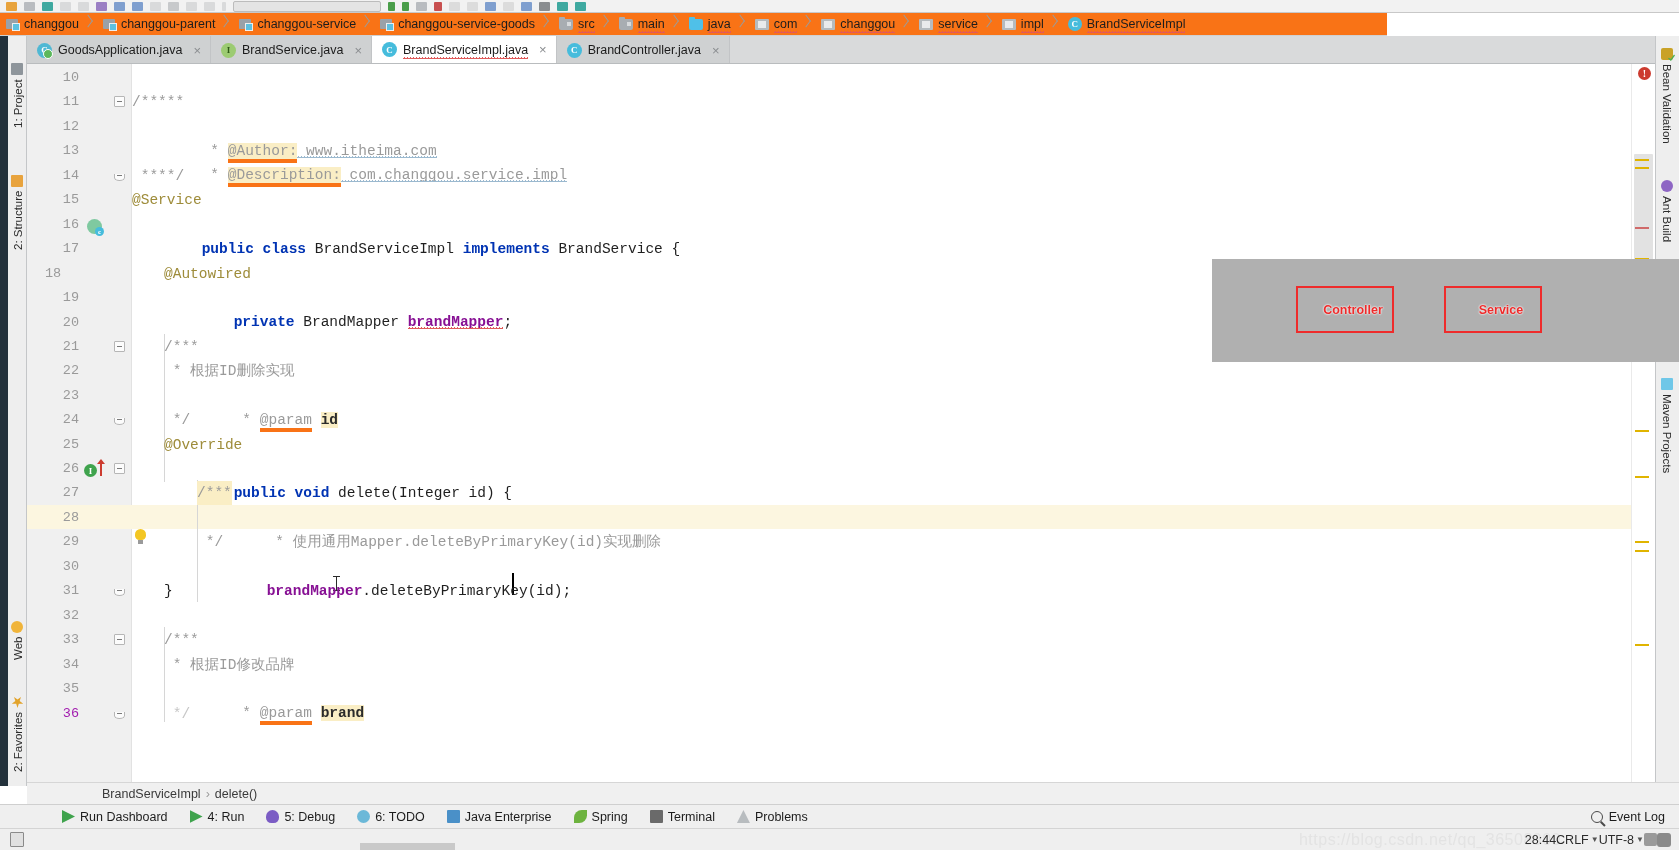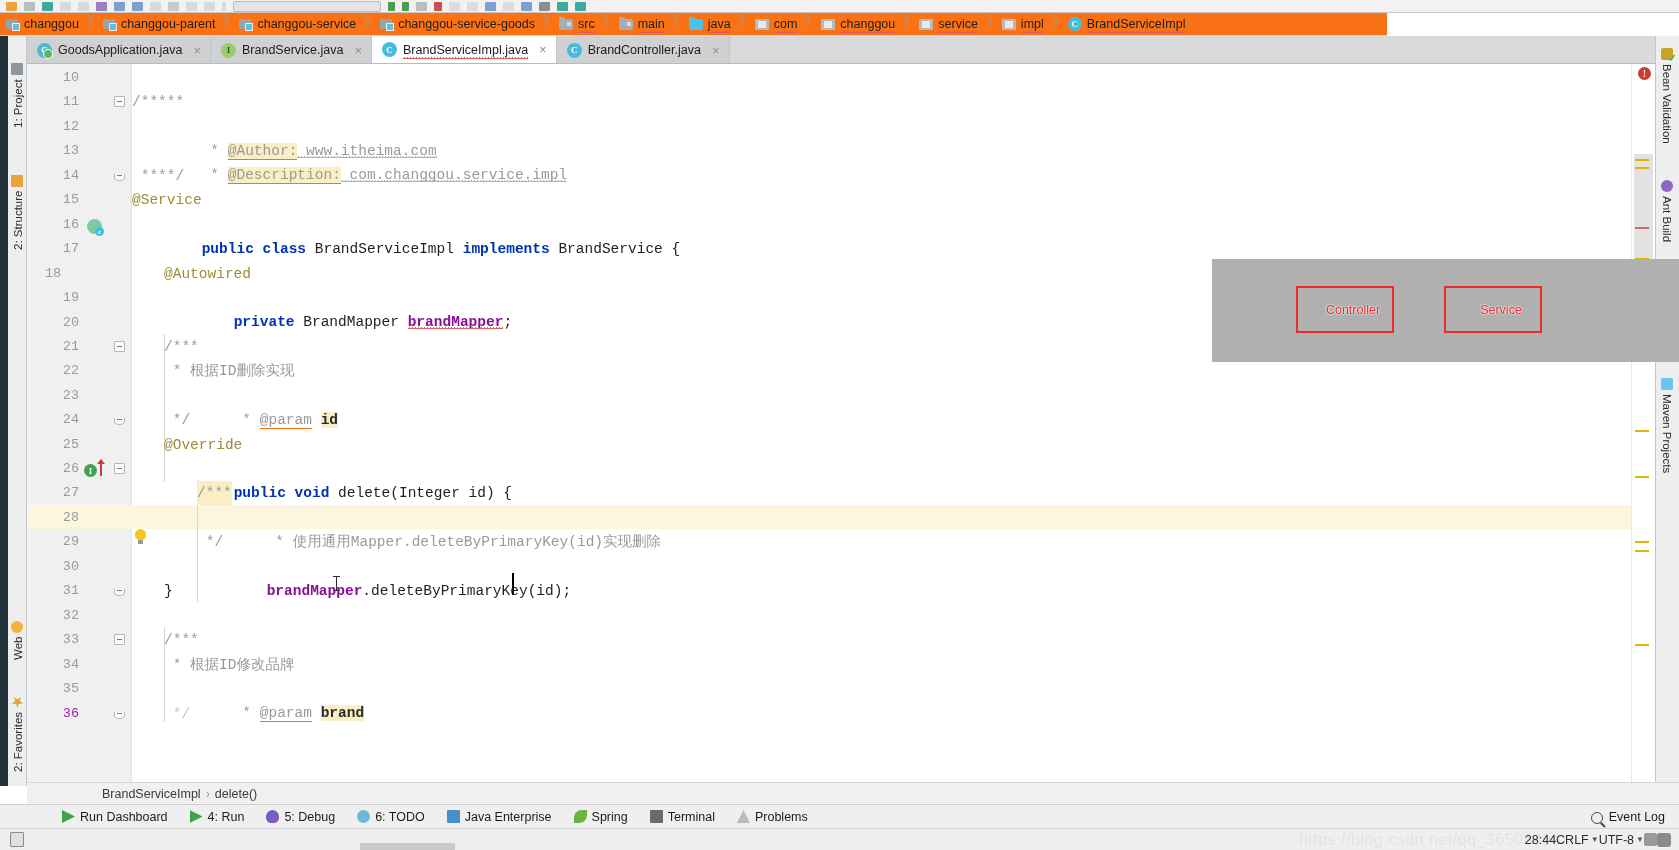--- a/index.html
+++ b/index.html
@@ -200,21 +200,21 @@
   .plain { color: #1f1f1f; }
   .sq { position: relative; }
   .sq::after {
     content: ""; position: absolute; left: 0; right: 0; bottom: 1px; height: 3px;
     background-image: radial-gradient(circle at 1.5px 2.5px, #e05b5b 1.2px, transparent 1.3px);
     background-size: 3px 3px;
   }
   .sqg::after {
     background-image: radial-gradient(circle at 1.5px 2.5px, #9bb9cf 1.2px, transparent 1.3px);
   }
-  .udl { border-bottom: 1px solid #f97316; }
+  .udl { border-bottom: 4px solid #f97316; }
   .row-hl {
     position: absolute; left: 0; width: 1628px; height: 24.4px;
     background: #fcf6e0;
   }
   .fold {
     position: absolute; left: 87px; width: 11px; height: 11px;
     border: 1px solid #b6b6b6; background: #fcfcfc; border-radius: 1px;
   }
   .fold::after {
     content: ""; position: absolute; left: 2px; top: 4px; width: 5px; height: 1px; background: #7a7a7a;
@@ -290,21 +290,21 @@
   }
 
   
   .overlay {
     position: absolute; left: 1212px; top: 259px; width: 467px; height: 103px;
     background: #b0b0b0; z-index: 40;
   }
   .annobox {
     position: absolute; border: 2px solid #ee2b2b; background: transparent;
     display: flex; align-items: center; justify-content: center;
-    color: #ee2b2b; font-weight: normal; font-size: 12.5px;
+    color: #ee2b2b; font-weight: bold; font-size: 12.5px;
     text-shadow: 0 0 2px #fff, 0 0 2px #fff;
     padding-left: 16px;
   }
 
   
   .navbottom {
     position: absolute; left: 27px; top: 782px; width: 1652px; height: 22px;
     background: #f0f0f0; border-top: 1px solid #d6d6d6;
     display: flex; align-items: center; padding-left: 75px;
     font-size: 12.5px; color: #3a3a3a; gap: 5px;
@@ -322,21 +322,21 @@
   .bi { width: 13px; height: 13px; flex: 0 0 auto; }
   .bi.play { background: #3fa34d; clip-path: polygon(0 0, 100% 50%, 0 100%); }
   .bi.play2 { background: #3fa34d; clip-path: polygon(0 0, 100% 50%, 0 100%); }
   .bi.bug { background: #7b5cc4; border-radius: 50% 50% 40% 40%; }
   .bi.todo { background: #6bb8d8; border-radius: 50%; }
   .bi.jee { background: #4a90c8; border-radius: 1px; }
   .bi.spring { background: #6db33f; border-radius: 60% 0 60% 0; }
   .bi.term { background: #6a6a6a; border-radius: 1px; }
   .bi.prob { background: #b8bcbf; clip-path: polygon(50% 0, 100% 100%, 0 100%); }
   .bottombar .right {
-    position: absolute; right: 14px; display: flex; align-items: flex-end; gap: 6px;
+    position: absolute; right: 14px; display: flex; align-items: center; gap: 6px;
   }
   .ic-search-o {
     width: 12px; height: 12px; border: 1.6px solid #4a4a4a; border-radius: 50%;
     position: relative;
   }
   .ic-search-o::after {
     content: ""; position: absolute; right: -4px; bottom: -3px; width: 6px; height: 1.6px;
     background: #4a4a4a; transform: rotate(45deg);
   }
 

